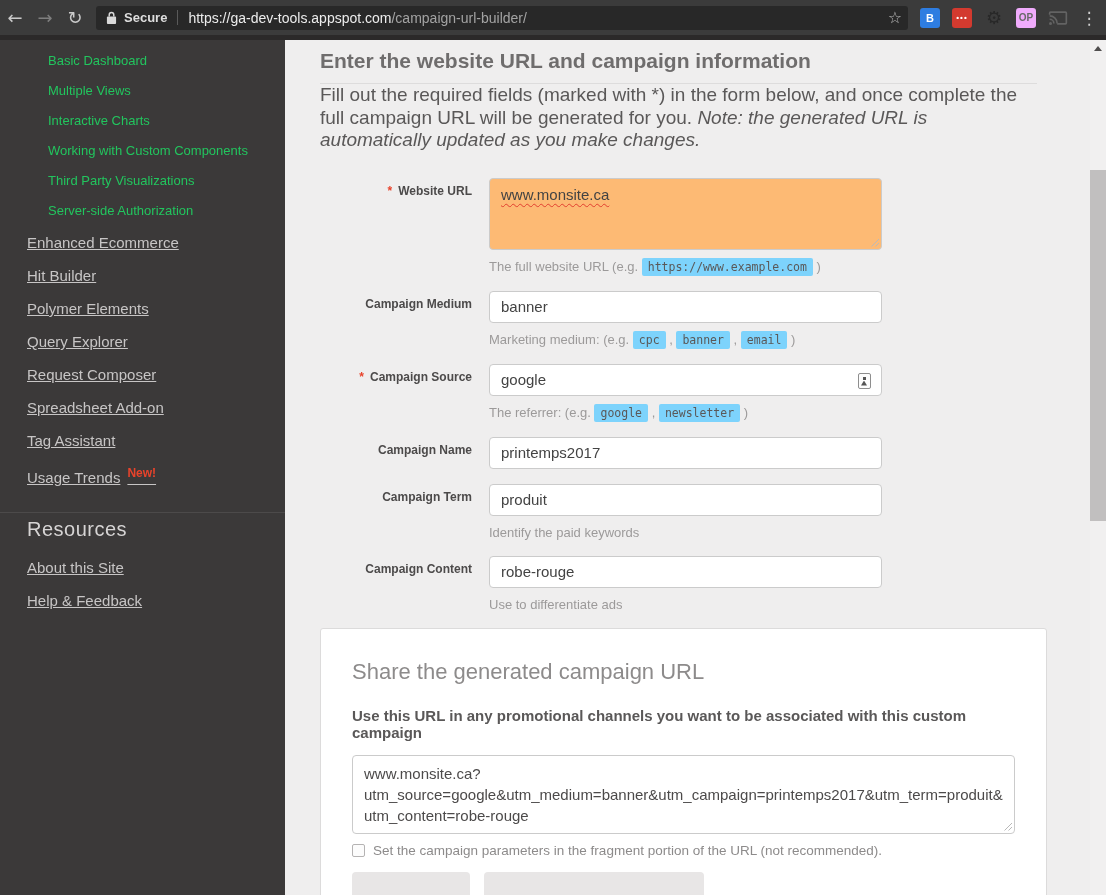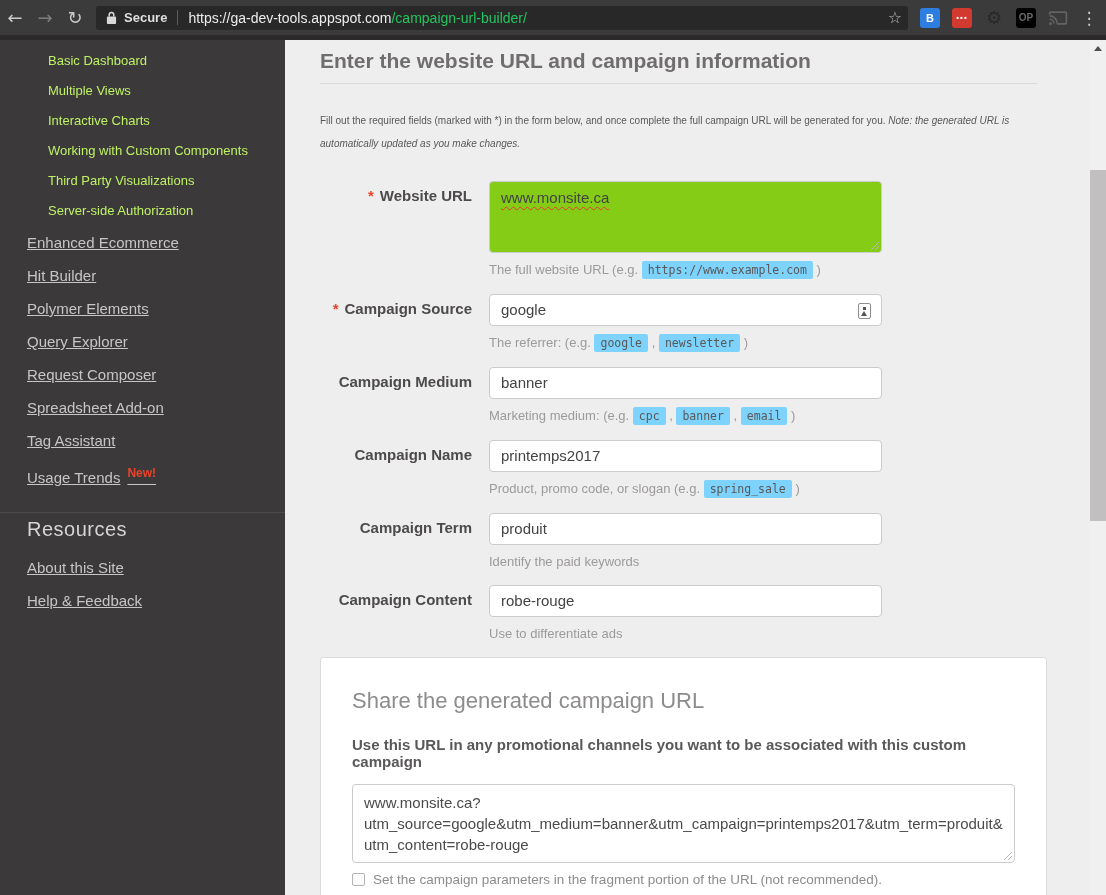--- a/index.html
+++ b/index.html
@@ -12,75 +12,75 @@
   .navic { width: 30px; text-align: center; font-size: 18px; color: #c9c9c9;
            font-family: "DejaVu Sans", sans-serif; cursor: default; }
   .navic.dim { color: #7e7e7e; }
   .omnibox { flex: 1; height: 24px; margin-left: 6px; background: #282828;
              border-radius: 3px; display: flex; align-items: center; padding: 0 6px 0 10px; }
   .lock { display: inline-flex; margin-right: 7px; }
   .secure { color: #dedede; font-size: 13px; font-weight: bold; }
   .sep { width: 1px; height: 15px; background: #5a5a5a; margin: 0 10px; }
   .url { flex: 1; font-size: 14px; white-space: nowrap; overflow: hidden; }
   .url .dom { color: #ececec; }
-  .url .path { color: #22c55e; }
+  .url .path { color: #a3a3a3; }
   .star { color: #b5b5b5; font-size: 16px; margin-left: 8px;
           font-family: "DejaVu Sans", sans-serif; }
   .ext { width: 20px; height: 20px; margin-left: 12px; border-radius: 3px;
          display: inline-flex; align-items: center; justify-content: center; flex: none; }
   .ext.blue { background: #2e7de1; color: #fff; font-size: 11px; font-weight: bold; }
   .ext.red  { background: #d33a2f; color: #fff; font-size: 8px; font-weight: bold; letter-spacing: 1px; }
   .ext.gearic { background: transparent; color: #282828; font-size: 18px;
                 font-family: "DejaVu Sans", sans-serif; }
-  .ext.op   { background: #000000; color: #696969; font-size: 10px; font-weight: bold; }
+  .ext.op   { background: #f0abfc; color: #696969; font-size: 10px; font-weight: bold; }
   .ext.castw { background: transparent; }
   .menuic { width: 26px; margin-left: 8px; margin-right: 4px; text-align: center;
             color: #cfcfcf; font-size: 17px; font-family: "DejaVu Sans", sans-serif; }
 
   
   .strip { position: absolute; top: 35px; left: 0; width: 1106px; height: 5px; background: #2b2929; }
 
   
   .sidebar { position: absolute; top: 40px; left: 0; width: 285px; height: 855px;
              background: #3b3939; overflow: hidden; }
   .s-sublist { margin-top: 6px; }
   .s-sub { height: 30px; line-height: 30px; padding-left: 48px; font-size: 13px;
-           color: #bef264; white-space: nowrap; }
+           color: #22c55e; white-space: nowrap; }
   .s-item { height: 33px; line-height: 33px; padding-left: 27px; font-size: 15px;
             color: #c7c5c5; white-space: nowrap; text-decoration: underline; }
   .s-badge { color: #e8432b; font-size: 12px; font-weight: bold; margin-left: 7px;
              vertical-align: 6px; }
   .s-divider { border-top: 1px solid #4c4a4a; margin-top: 22px; }
   .s-res-h { margin-top: 2px; padding-left: 27px; font-size: 20px; color: #d6d4d4;
              height: 28px; line-height: 28px; letter-spacing: 0.5px; }
   .s-reslist { margin-top: 8px; }
 
   
   .content { position: absolute; left: 285px; top: 40px; width: 805px; height: 855px;
              background: #efeeee; overflow: hidden; }
   .inner { margin: 0 53px 0 35px; }
   h2[data-name="page-title"] { margin-top: 8px; font-size: 21px; line-height: 26px;
         font-weight: bold; color: #6f6d6d; padding-bottom: 9px;
         border-bottom: 1px solid #dddcdc; }
-  .intro { margin-top: 26px; font-size: 10px; line-height: 22.5px; color: #5a5858; }
+  .intro { font-size: 19px; line-height: 22.5px; color: #5a5858; }
   .intro em { font-style: italic; }
 
   .formrows { margin-top: 26px; }
   .form-row { display: flex; margin-bottom: 15px; }
-  .f-label { width: 152px; flex: none; text-align: right; font-size: 15px;
+  .f-label { width: 152px; flex: none; text-align: right; font-size: 12px;
              font-weight: bold; color: #4c4a4a; padding-top: 6px; white-space: nowrap; }
   .req { color: #e8432b; margin-right: 6px; }
   .f-ctrl { margin-left: 17px; width: 393px; flex: none; }
   .inp { position: relative; height: 32px; background: #fff; border: 1px solid #cbcbcb;
          border-radius: 4px; padding: 0 11px; font-size: 15px; color: #434343;
          line-height: 30px; display: flex; align-items: center; }
   .inp .wavy, .ta .wavy { text-decoration: underline; text-decoration-style: wavy;
          text-decoration-color: #e23f2f; text-decoration-thickness: 1px;
          text-underline-offset: 3px; }
-  .ta { position: relative; height: 72px; background: #84cc16; border: 1px solid #cbcbcb;
+  .ta { position: relative; height: 72px; background: #fdba74; border: 1px solid #cbcbcb;
         border-radius: 4px; padding: 7px 11px; font-size: 15px; color: #434343; }
   .rhandle { position: absolute; right: 2px; bottom: 2px; width: 10px; height: 10px;
         background: repeating-linear-gradient(135deg, transparent 0 2px, #b9b9b9 2px 3px);
         clip-path: polygon(100% 0, 100% 100%, 0 100%); }
   .afill { position: absolute; right: 10px; top: 8px; width: 13px; height: 16px;
         border: 1.5px solid #8e8e8e; border-radius: 2px; background: #fdfdfd; }
   .afill::before { content: ""; position: absolute; left: 3.5px; top: 3px; width: 3px;
         height: 3px; background: #555; }
   .afill::after { content: ""; position: absolute; left: 2px; bottom: 2px; width: 6px;
         height: 5px; background: #555; clip-path: polygon(50% 0, 100% 100%, 0 100%); }
@@ -183,46 +183,45 @@
     <h2 data-name="page-title">Enter the website URL and campaign information</h2>
     <p class="intro" data-name="intro-text"><span>Fill out the required fields (marked with *) in the form below, and once complete the full campaign URL will be generated for you. </span><em>Note: the generated URL is automatically updated as you make changes.</em></p>
     <div class="formrows" data-name="campaign-form">
         <div class="form-row" data-name="form-row-website-url">
           <div class="f-label" data-name="field-label"><span class="req" data-name="required-asterisk">*</span>Website URL</div>
           <div class="f-ctrl">
             <div class="ta" data-name="website-url-input"><span class="wavy" data-name="input-value">www.monsite.ca</span><span class="rhandle" data-name="resize-handle"></span></div>
             <div class="help" data-name="field-help">The full website URL (e.g. <span class="chip" data-name="code-chip">https://www.example.com</span> )</div>
           </div>
         </div>
+        <div class="form-row" data-name="form-row-campaign-medium">
+          <div class="f-label" data-name="field-label">Campaign Medium</div>
+          <div class="f-ctrl">
+            <div class="inp" data-name="campaign-medium-input">
+              <span data-name="input-value">banner</span>
+            </div>
+            <div class="help" data-name="field-help">Marketing medium: (e.g. <span class="chip" data-name="code-chip">cpc</span> , <span class="chip" data-name="code-chip">banner</span> , <span class="chip" data-name="code-chip">email</span> )</div>
+          </div>
+        </div>
         <div class="form-row" data-name="form-row-campaign-source">
           <div class="f-label" data-name="field-label"><span class="req" data-name="required-asterisk">*</span>Campaign Source</div>
           <div class="f-ctrl">
             <div class="inp" data-name="campaign-source-input">
               <span data-name="input-value">google</span>
               <span class="afill" data-name="autofill-icon"></span>
             </div>
             <div class="help" data-name="field-help">The referrer: (e.g. <span class="chip" data-name="code-chip">google</span> , <span class="chip" data-name="code-chip">newsletter</span> )</div>
           </div>
         </div>
-        <div class="form-row" data-name="form-row-campaign-medium">
-          <div class="f-label" data-name="field-label">Campaign Medium</div>
-          <div class="f-ctrl">
-            <div class="inp" data-name="campaign-medium-input">
-              <span data-name="input-value">banner</span>
-            </div>
-            <div class="help" data-name="field-help">Marketing medium: (e.g. <span class="chip" data-name="code-chip">cpc</span> , <span class="chip" data-name="code-chip">banner</span> , <span class="chip" data-name="code-chip">email</span> )</div>
-          </div>
-        </div>
         <div class="form-row" data-name="form-row-campaign-name">
           <div class="f-label" data-name="field-label">Campaign Name</div>
           <div class="f-ctrl">
             <div class="inp" data-name="campaign-name-input">
               <span data-name="input-value">printemps2017</span>
             </div>
-            <div class="help" data-name="field-help">Product, promo code, or slogan (e.g. <span class="chip" data-name="code-chip">spring_sale</span> )</div>
           </div>
         </div>
         <div class="form-row" data-name="form-row-campaign-term">
           <div class="f-label" data-name="field-label">Campaign Term</div>
           <div class="f-ctrl">
             <div class="inp" data-name="campaign-term-input">
               <span data-name="input-value">produit</span>
             </div>
             <div class="help" data-name="field-help">Identify the paid keywords</div>
           </div>

